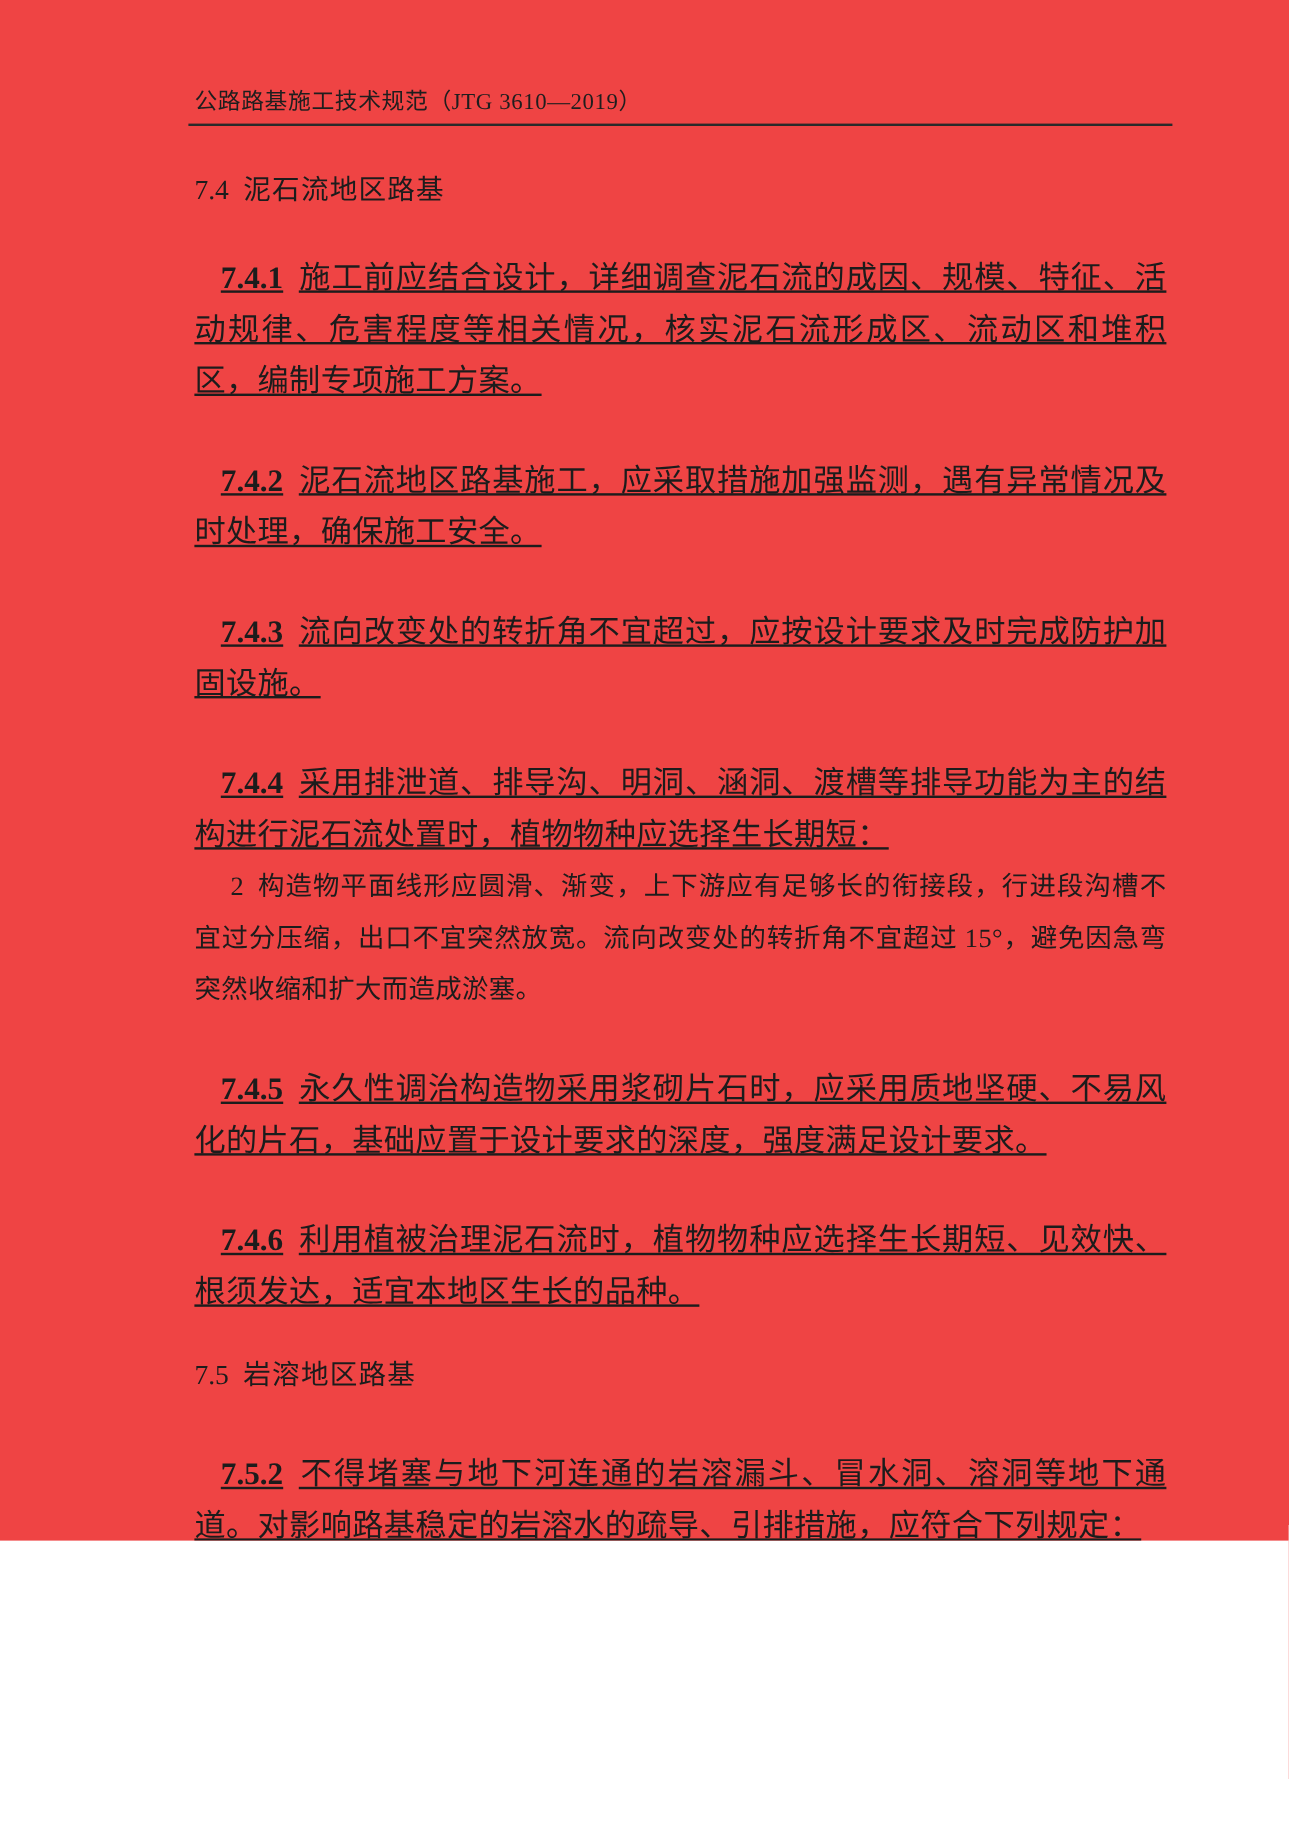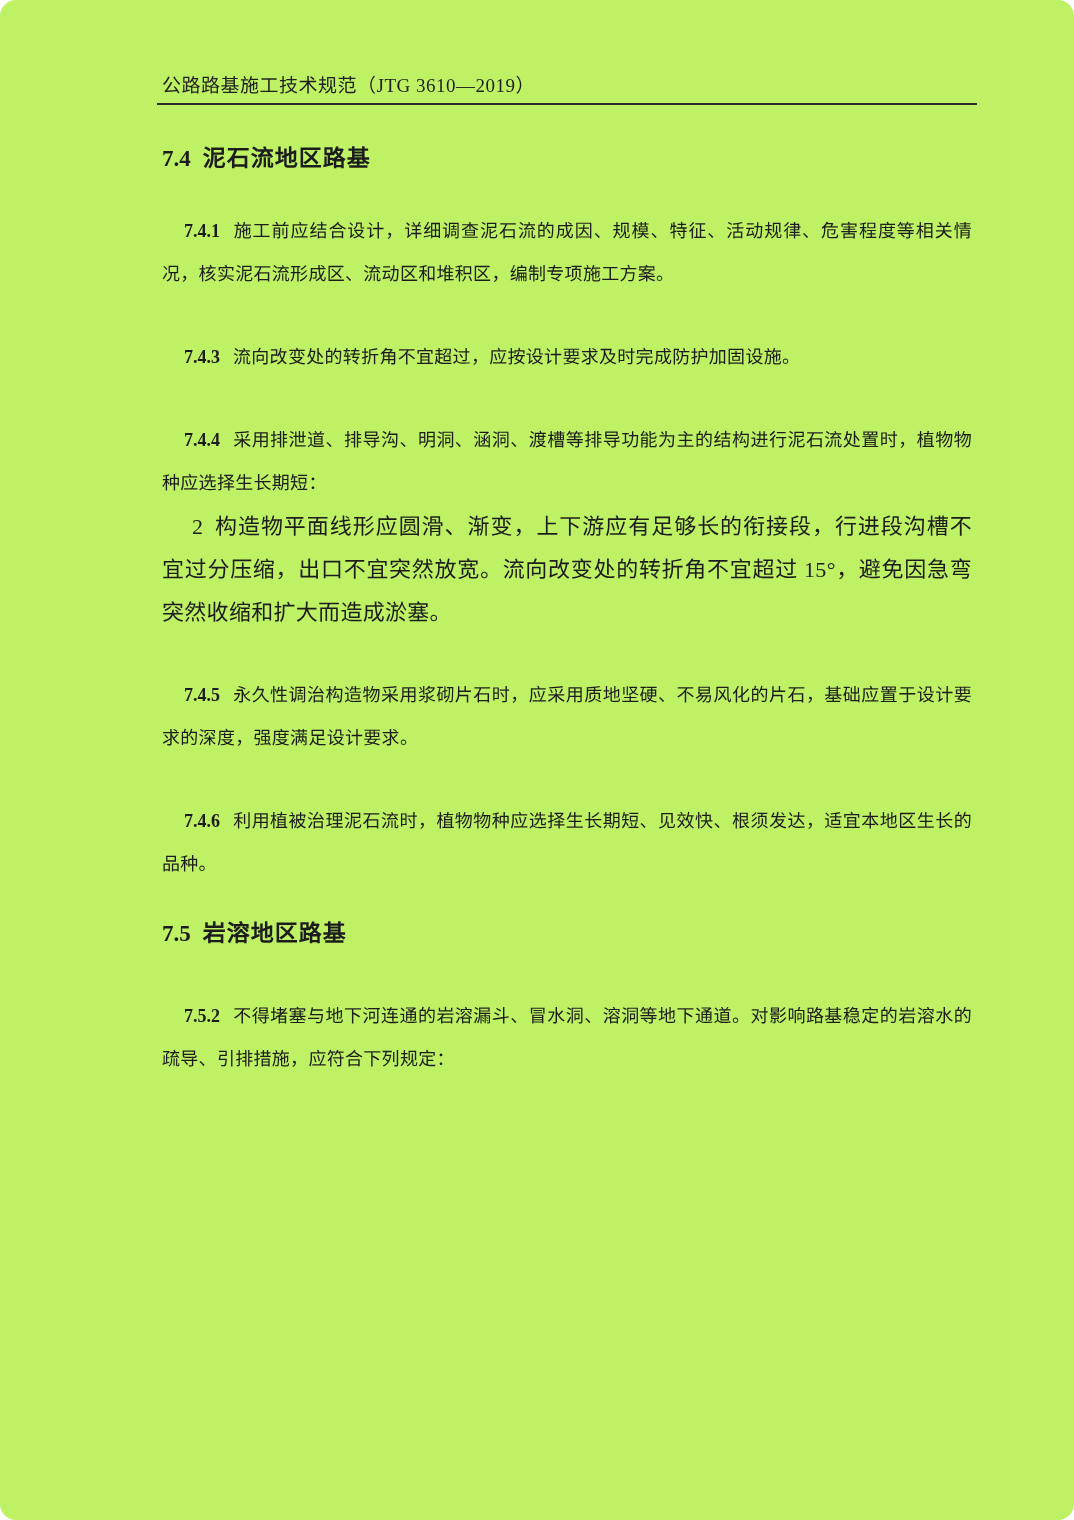--- a/index.html
+++ b/index.html
@@ -5,24 +5,23 @@
   html, body {
     margin: 0;
     padding: 0;
     background: #ffffff;
     font-family: "Liberation Serif", "DejaVu Serif", serif;
     color: #1c1c1c;
   }
   .page {
     position: relative;
     width: 1074px;
-    height: 1520px;
-    background: #bef264;
+    height: 1284px;
+    background: #ef4444;
     overflow: hidden;
-    border-radius: 16px;
   }
   .content {
     position: absolute;
     left: 157px;
     top: 0;
     width: 820px;
   }
   
   .running-head {
     margin-top: 74px;
@@ -34,40 +33,41 @@
   }
   .header-rule {
     margin-top: 5px;
     height: 0;
     border-top: 2px solid #2a2a2a;
   }
   
   h2.section-heading {
     margin: 32px 0 0 5px;
     font-size: 23px;
-    font-weight: bold;
+    font-weight: normal;
     line-height: 43px;
     letter-spacing: 1px;
   }
   h2.section-heading .sec-num {
     margin-right: 12px;
     letter-spacing: 0;
   }
   h2.heading-75 {
     margin-top: 26px;
   }
   
   p.clause {
     margin: 40px 0 0 0;
     padding: 0 5px;
-    font-size: 18px;
+    font-size: 26px;
     line-height: 43px;
     text-align: justify;
     text-indent: 22px;
     letter-spacing: 0.3px;
+    text-decoration: underline;
   }
   p.clause.first-after-heading { margin-top: 30px; }
   p.clause.first-after-heading-75 { margin-top: 32px; }
   .clause-num {
     font-weight: bold;
     margin-right: 13px;
     letter-spacing: 0;
   }
   
   p.clause-item {
@@ -101,20 +101,23 @@
     <div class="header-rule"></div>
 
     <h2 class="section-heading">
       <span class="sec-num">7.4</span><span>泥石流地区路基</span>
     </h2>
 
     <p class="clause first-after-heading">
       <span class="clause-num">7.4.1</span><span>施工前应结合设计，详细调查泥石流的成因、规模、特征、活动规律、危害程度等相关情况，核实泥石流形成区、流动区和堆积区，编制专项施工方案。</span>
     </p>
 
+    <p class="clause">
+      <span class="clause-num">7.4.2</span><span>泥石流地区路基施工，应采取措施加强监测，遇有异常情况及时处理，确保施工安全。</span>
+    </p>
 
     <p class="clause">
       <span class="clause-num">7.4.3</span><span>流向改变处的转折角不宜超过，应按设计要求及时完成防护加固设施。</span>
     </p>
 
     <p class="clause">
       <span class="clause-num">7.4.4</span><span>采用排泄道、排导沟、明洞、涵洞、渡槽等排导功能为主的结构进行泥石流处置时，植物物种应选择生长期短：</span>
     </p>
     <p class="clause-item">
       <span class="item-num">2</span><span>构造物平面线形应圆滑、渐变，上下游应有足够长的衔接段，行进段沟槽不宜过分压缩，出口不宜突然放宽。流向改变处的转折角不宜超过 15°，避免因急弯突然收缩和扩大而造成淤塞。</span>

